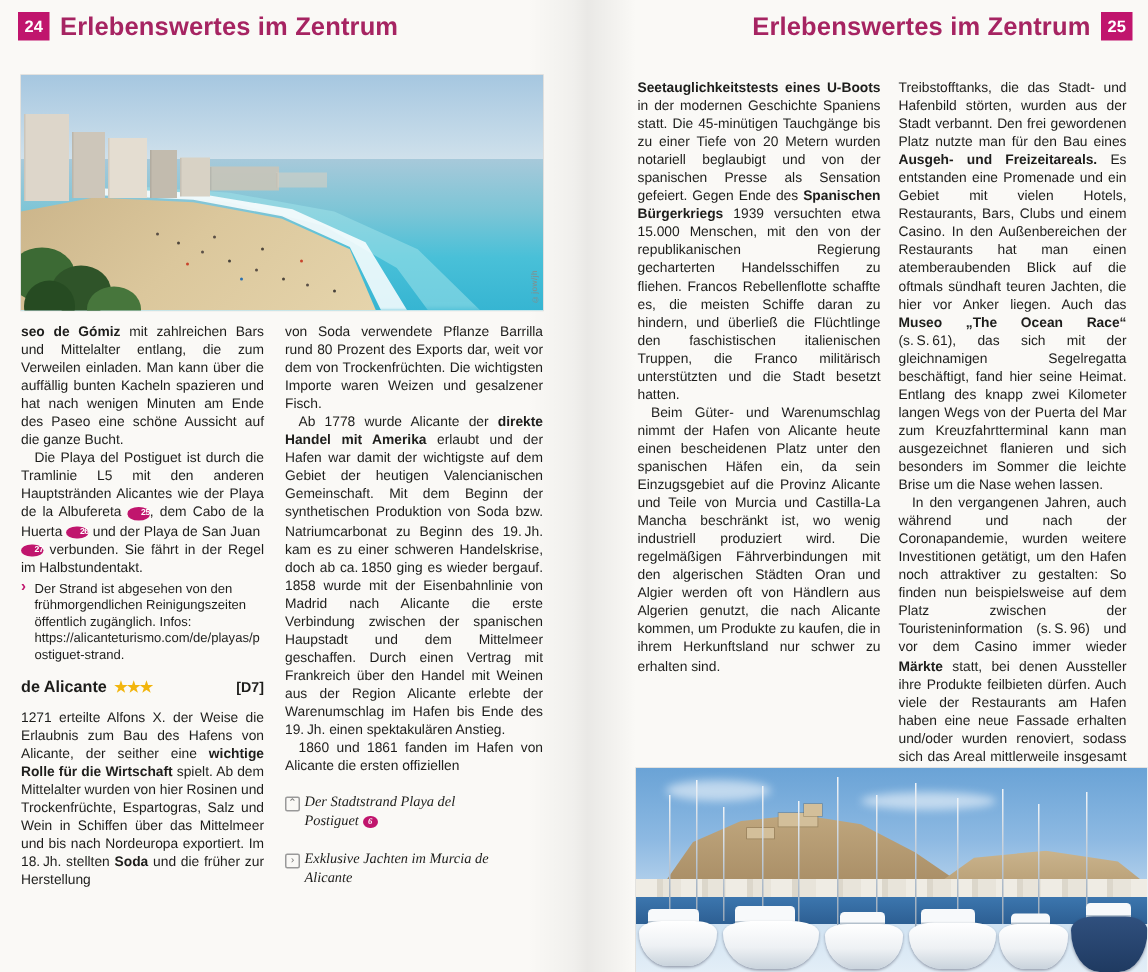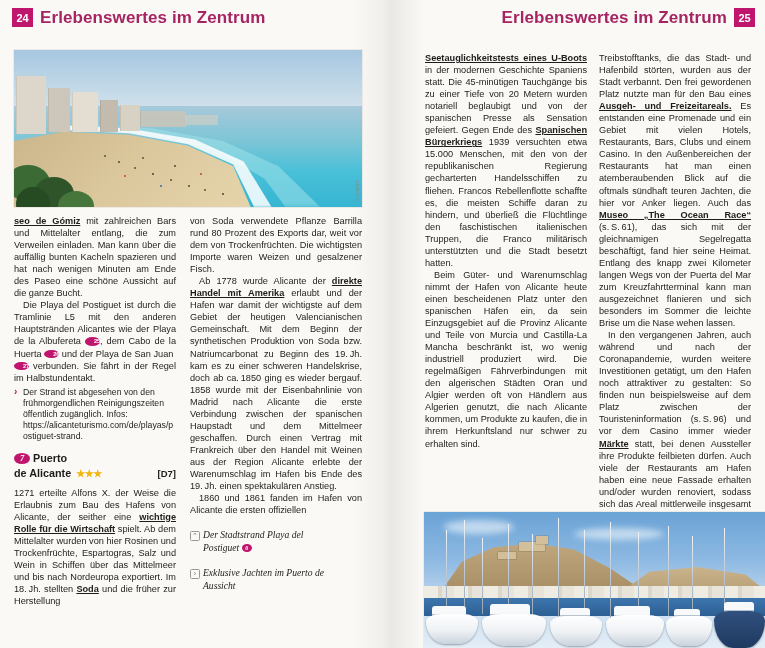--- a/index.html
+++ b/index.html
@@ -16,21 +16,21 @@
   .runhead.left{left:12px;text-align:center;}
   .runhead.right{right:10px;flex-direction:row;}
   .pagenum{display:inline-flex;align-items:center;justify-content:center;
     min-width:21px;height:19px;background:#c0156d;color:#fff;
     font-weight:bold;font-size:11px;}
   .rh-title{color:#a62462;font-weight:bold;font-size:17px;letter-spacing:0.1px;}
   
   .col{position:absolute;font-size:9.2px;line-height:12.05px;text-align:justify;}
   .col p{margin:0;}
   .col p.ind{text-indent:9px;}
-  .b{font-weight:bold;text-decoration:underline;}
+  .b{font-weight:bold;}
   .i{font-style:italic;}
   .badge{display:inline-block;background:#c0156d;color:#fff;font-weight:bold;
     font-size:5.8px;line-height:8.6px;min-width:10px;height:8.5px;border-radius:50%;
     text-align:center;vertical-align:1px;letter-spacing:-0.3px;}
   
   .info{position:relative;margin-top:3px;padding-left:9px;font-size:8.7px;line-height:11px;
     text-align:left;overflow-wrap:anywhere;}
   .info .mark{position:absolute;left:0;top:-1px;color:#c0156d;font-weight:bold;font-size:10px;}
   
   .sec-head{margin-top:9px;margin-bottom:6px;font-weight:bold;font-size:10.8px;line-height:15px;text-align:left;}
@@ -130,43 +130,40 @@
 </figure>
 
 <div class="col" style="left:14px;top:215px;width:162px;">
   <p><span class="b">seo de Gómiz</span><span> mit zahlreichen Bars und Mittelalter entlang, die zum Verweilen einladen. Man kann über die auffällig bunten Kacheln spazieren und hat nach wenigen Minuten am Ende des Paseo eine schöne Aussicht auf die ganze Bucht.</span></p>
   <p class="ind"><span>Die Playa del Postiguet ist durch die Tramlinie L5 mit den anderen Hauptstränden Alicantes wie der Playa de la Albufereta&nbsp;</span><span class="badge">25</span><span>, dem Cabo de la Huerta&nbsp;</span><span class="badge">26</span><span> und der Playa de San Juan&nbsp;</span><span class="badge">27</span><span> verbunden. Sie fährt in der Regel im Halbstundentakt.</span></p>
   <div class="info">
     <span class="mark">›</span>
     <span><span>Der Strand ist abgesehen von den frühmorgendlichen Reinigungszeiten öffentlich zugänglich. Infos: https://alicanteturismo.com/de/playas/postiguet-strand.</span></span>
   </div>
   <div class="sec-head">
-    <div class="sec-l1">
-      <span class="secnum">7</span><span>Puerto</span>
-    </div>
     <div class="sec-l2">
       <span>de Alicante</span>
       <span class="stars">★★★</span>
       <span class="mapref">[D7]</span>
     </div>
   </div>
   <p><span>1271 erteilte Alfons X. der Weise die Erlaubnis zum Bau des Hafens von Alicante, der seither eine </span><span class="b">wichtige Rolle für die Wirtschaft</span><span> spielt. Ab dem Mittelalter wurden von hier Rosinen und Trockenfrüchte, Espartogras, Salz und Wein in Schiffen über das Mittelmeer und bis nach Nordeuropa exportiert. Im 18. Jh. stellten </span><span class="b">Soda</span><span> und die früher zur Herstellung</span></p>
 </div>
 
 <div class="col" style="left:190px;top:215px;width:172px;">
   <p><span>von Soda verwendete Pflanze Barrilla rund 80 Prozent des Exports dar, weit vor dem von Trockenfrüchten. Die wichtigsten Importe waren Weizen und gesalzener Fisch.</span></p>
   <p class="ind"><span>Ab 1778 wurde Alicante der </span><span class="b">direkte Handel mit Amerika</span><span> erlaubt und der Hafen war damit der wichtigste auf dem Gebiet der heutigen Valencianischen Gemeinschaft. Mit dem Beginn der synthetischen Produktion von Soda bzw. Natriumcarbonat zu Beginn des 19. Jh. kam es zu einer schweren Handelskrise, doch ab ca. 1850 ging es wieder bergauf. 1858 wurde mit der Eisenbahnlinie von Madrid nach Alicante die erste Verbindung zwischen der spanischen Haupstadt und dem Mittelmeer geschaffen. Durch einen Vertrag mit Frankreich über den Handel mit Weinen aus der Region Alicante erlebte der Warenumschlag im Hafen bis Ende des 19. Jh. einen spektakulären Anstieg.</span></p>
   <p class="ind"><span>1860 und 1861 fanden im Hafen von Alicante die ersten offiziellen</span></p>
   <div class="caption">
     <span class="capicon">⌃</span>
     <span><span class="i">Der Stadtstrand Playa del Postiguet&nbsp;</span><span class="badge">6</span></span>
   </div>
   <div class="caption">
     <span class="capicon">›</span>
-    <span><span class="i">Exklusive Jachten im Puerto de Aussicht</span></span>
+    <span><span class="i">Exklusive Jachten im Murcia de Alicante</span></span>
   </div>
 </div>
 
 <div class="col" style="left:425px;top:52px;width:162px;">
   <p><span class="b">Seetauglichkeitstests eines U-Boots</span><span> in der modernen Geschichte Spaniens statt. Die 45-minütigen Tauchgänge bis zu einer Tiefe von 20 Metern wurden notariell beglaubigt und von der spanischen Presse als Sensation gefeiert. Gegen Ende des </span><span class="b">Spanischen Bürgerkriegs</span><span> 1939 versuchten etwa 15.000 Menschen, mit den von der republikanischen Regierung gecharterten Handelsschiffen zu fliehen. Francos Rebellenflotte schaffte es, die meisten Schiffe daran zu hindern, und überließ die Flüchtlinge den faschistischen italienischen Truppen, die Franco militärisch unterstützten und die Stadt besetzt hatten.</span></p>
   <p class="ind"><span>Beim Güter- und Warenumschlag nimmt der Hafen von Alicante heute einen bescheidenen Platz unter den spanischen Häfen ein, da sein Einzugsgebiet auf die Provinz Alicante und Teile von Murcia und Castilla-La Mancha beschränkt ist, wo wenig industriell produziert wird. Die regelmäßigen Fährverbindungen mit den algerischen Städten Oran und Algier werden oft von Händlern aus Algerien genutzt, die nach Alicante kommen, um Produkte zu kaufen, die in ihrem Herkunftsland nur schwer zu erhalten sind.</span></p>
 </div>
 
 <div class="col" style="left:599px;top:52px;width:152px;">
   <p><span>Treibstofftanks, die das Stadt- und Hafenbild störten, wurden aus der Stadt verbannt. Den frei gewordenen Platz nutzte man für den Bau eines </span><span class="b">Ausgeh- und Freizeitareals.</span><span> Es entstanden eine Promenade und ein Gebiet mit vielen Hotels, Restaurants, Bars, Clubs und einem Casino. In den Außenbereichen der Restaurants hat man einen atemberaubenden Blick auf die oftmals sündhaft teuren Jachten, die hier vor Anker liegen. Auch das </span><span class="b">Museo „The Ocean Race“</span><span> (s. S. 61), das sich mit der gleichnamigen Segelregatta beschäftigt, fand hier seine Heimat. Entlang des knapp zwei Kilometer langen Wegs von der Puerta del Mar zum Kreuzfahrtterminal kann man ausgezeichnet flanieren und sich besonders im Sommer die leichte Brise um die Nase wehen lassen.</span></p>

